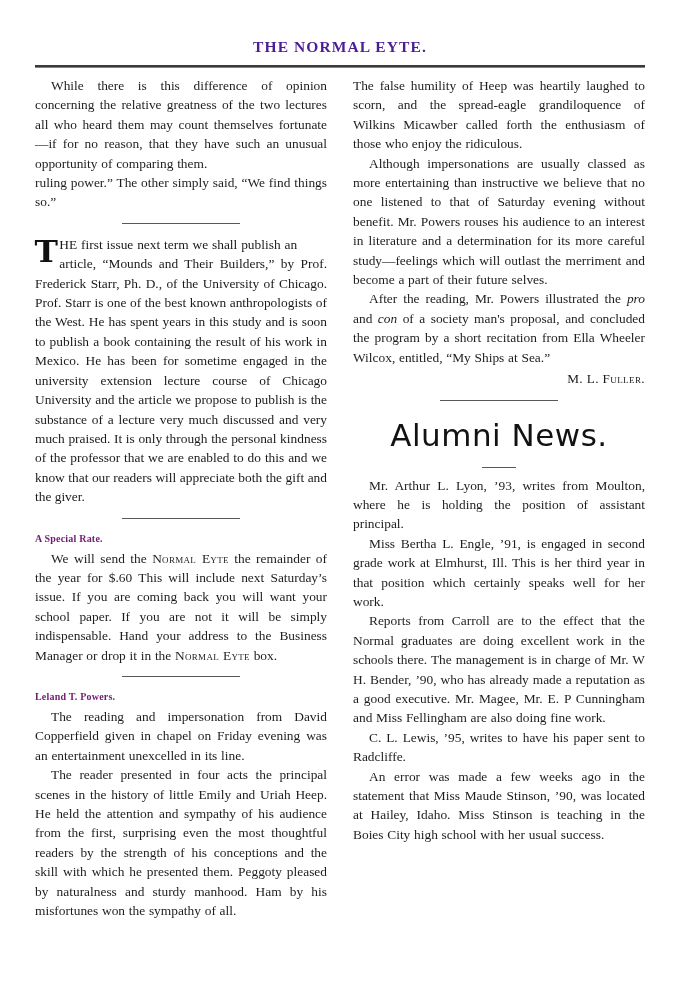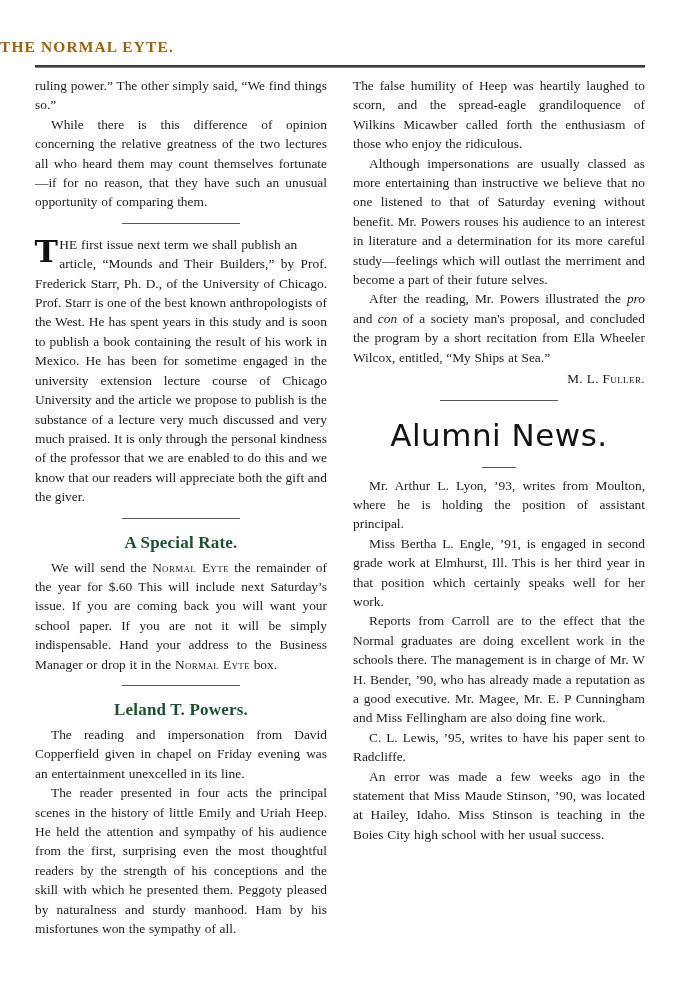--- a/index.html
+++ b/index.html
@@ -19,26 +19,27 @@
   .page {
     position: relative;
     width: 680px;
     height: 1000px;
     box-sizing: border-box;
     padding: 0;
   }
 
   
   .masthead {
+    text-align: center;
     font-family: "Liberation Serif", "DejaVu Serif", serif;
     font-weight: bold;
     font-size: 15.5px;
     letter-spacing: 1.1px;
     padding-top: 38px;
-    color: #a16207;
+    color: #4c1d95;
   }
 
   .masthead-rule {
     margin: 9px auto 0 auto;
     width: 610px;
     height: 0;
     border-top: 2px solid #2a2a2a;
     border-bottom: 1px solid #777;
     opacity: 0.92;
   }
@@ -94,25 +95,25 @@
     transform: scaleX(1.05);
   }
   .dropcap-para .secondline-pad {
     display: inline-block;
     width: 26px;
   }
 
   
   h2.section {
     margin: 0;
-    text-align: center;
+    text-align: left;
     font-weight: bold;
-    font-size: 17px;
+    font-size: 10px;
     letter-spacing: 0.2px;
-    color: #14532d;
+    color: #701a75;
     padding: 3px 0 5px 0;
   }
 
   .short-rule {
     width: 118px;
     height: 0;
     margin: 11px auto 11px auto;
     border-top: 1.6px solid #3b3b3b;
     opacity: 0.85;
   }
@@ -158,23 +159,23 @@
 
 <div class="page">
 
   <div class="masthead">THE NORMAL EYTE.</div>
   <div class="masthead-rule"></div>
 
   <div class="columns">
 
     <div class="col">
 
+      <p class="body">While there is this difference of opinion concerning the relative greatness of the two lectures all who heard them may count themselves fortunate—if for no reason, that they have such an unusual opportunity of comparing them.</p>
+
       <p class="body noindent">ruling power.”  The other simply said, “We find things so.”</p>
-
-      <p class="body">While there is this difference of opinion concerning the relative greatness of the two lectures all who heard them may count themselves fortunate—if for no reason, that they have such an unusual opportunity of comparing them.</p>
 
       <div class="short-rule"></div>
 
       <p class="dropcap-para">
         <span class="dropcap">T</span><span>HE first issue next term we shall publish an</span>
         <span class="secondline-pad"></span><span>article, “Mounds and Their Builders,” by</span>
         <span>Prof. Frederick Starr, Ph. D., of the University of Chicago.  Prof. Starr is one of the best known anthropologists of the West.  He has spent years in this study and is soon to publish a book containing the result of his work in Mexico.  He has been for sometime engaged in the university extension lecture course of Chicago University and the article we propose to publish is the substance of a lecture very much discussed and very much praised.  It is only through the personal kindness of the professor that we are enabled to do this and we know that our readers will appreciate both the gift and the giver.</span>
       </p>
 
       <div class="short-rule"></div>

